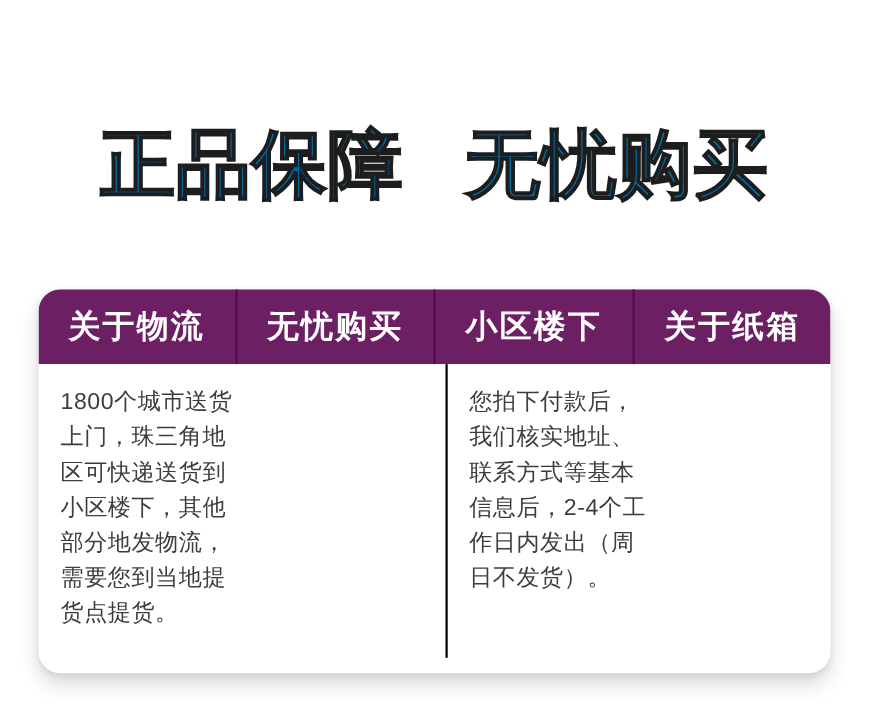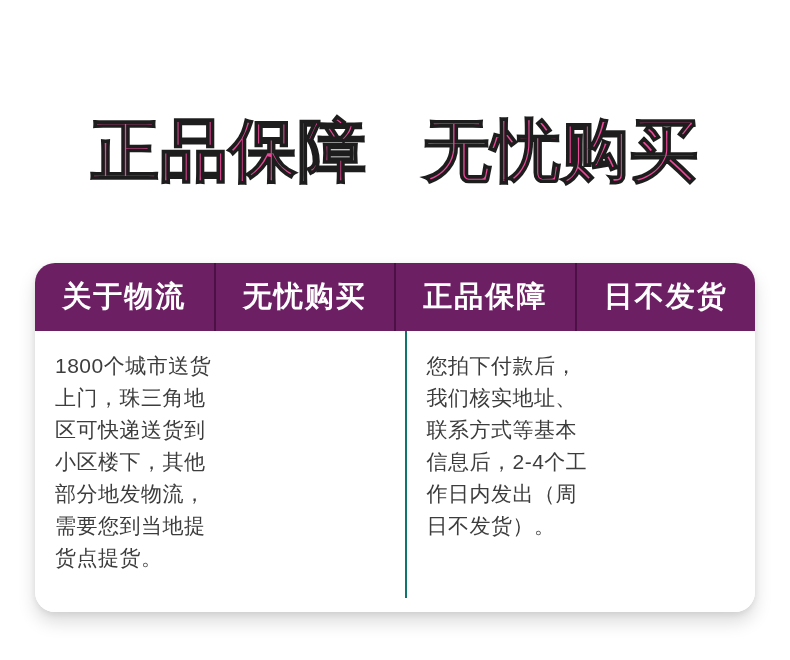--- a/index.html
+++ b/index.html
@@ -16,21 +16,21 @@
     font-family: "Liberation Sans", sans-serif;
   }
 
   
   .page-title {
     margin-top: 104px;
     text-align: center;
     font-size: 68px;
     line-height: 92px;
     font-weight: 900;
-    color: #ec4899;
+    color: #0369a1;
     letter-spacing: 1px;
     word-spacing: 36px;
     -webkit-text-stroke: 1.5px #1d1d1d;
     white-space: nowrap;
   }
 
   
   .card {
     position: absolute;
     left: 35px;
@@ -71,43 +71,43 @@
     background: #ffffff;
     gap: 21px;
   }
 
   .body-cell {
     flex: 1 1 0;
     padding: 19px 10px 0 20px;
   }
 
   .body-cell + .body-cell {
-    border-left: 2px solid #0f766e;
+    border-left: 2px solid #000000;
   }
 
   .body-text {
     font-size: 21px;
     line-height: 32px;
     color: #3d3d3d;
     white-space: pre-line;
     letter-spacing: 0.5px;
   }
 </style>
 </head>
 <body>
 
 <div class="page-title">正品保障 无忧购买</div>
 
 <div class="card">
 
   <div class="header-row">
     <div class="header-cell">关于物流</div>
     <div class="header-cell">无忧购买</div>
-    <div class="header-cell">正品保障</div>
-    <div class="header-cell">日不发货</div>
+    <div class="header-cell">小区楼下</div>
+    <div class="header-cell">关于纸箱</div>
   </div>
 
   <div class="body-row">
     <div class="body-cell">
       <div class="body-text">1800个城市送货
 上门，珠三角地
 区可快递送货到
 小区楼下，其他
 部分地发物流，
 需要您到当地提

